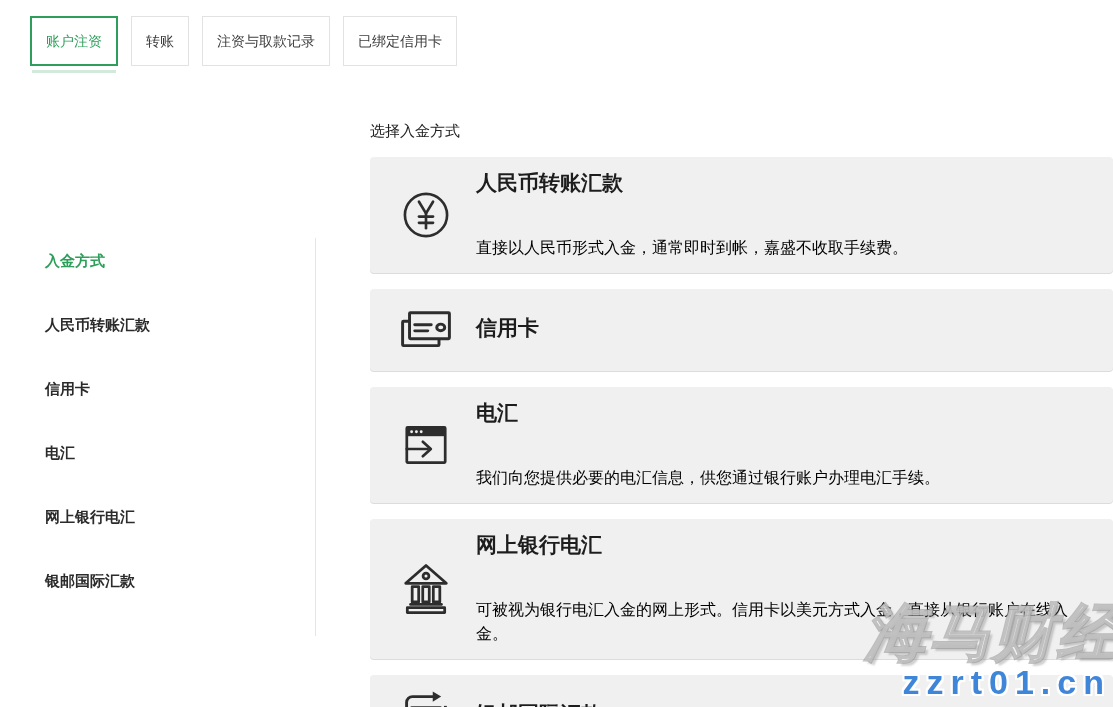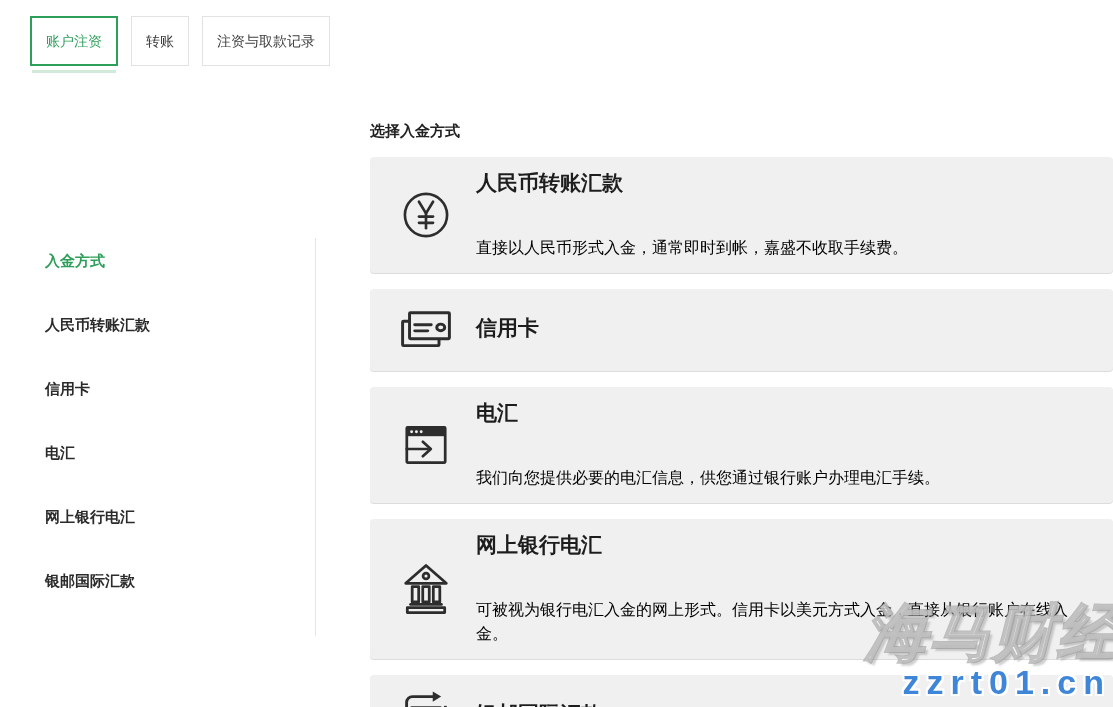--- a/index.html
+++ b/index.html
@@ -67,21 +67,21 @@
     cursor: pointer;
   }
   .side-item.active { color: #2e9e5b; }
 
   .main {
     flex: 1;
     padding: 22px 0 0 38px;
   }
   .main-heading {
     font-size: 15px;
-    font-weight: bold;
+    font-weight: normal;
     color: #222;
     margin-bottom: 16px;
   }
 
   
   .card {
     display: flex;
     align-items: center;
     background: #f0f0f0;
     border-radius: 4px;
@@ -157,20 +157,23 @@
 <div class="tabs-bar" id="tabs-bar">
     <button class="tab active">
     <span class="tab-label">账户注资</span>
   </button>
     <button class="tab">
     <span class="tab-label">转账</span>
   </button>
     <button class="tab">
     <span class="tab-label">注资与取款记录</span>
   </button>
+    <button class="tab">
+    <span class="tab-label">已绑定信用卡</span>
+  </button>
   </div>
 
 <div class="content">
   <nav class="sidebar" id="side-list">
       <div class="side-item active">
     <span class="side-label">入金方式</span>
   </div>
       <div class="side-item">
     <span class="side-label">人民币转账汇款</span>
   </div>

